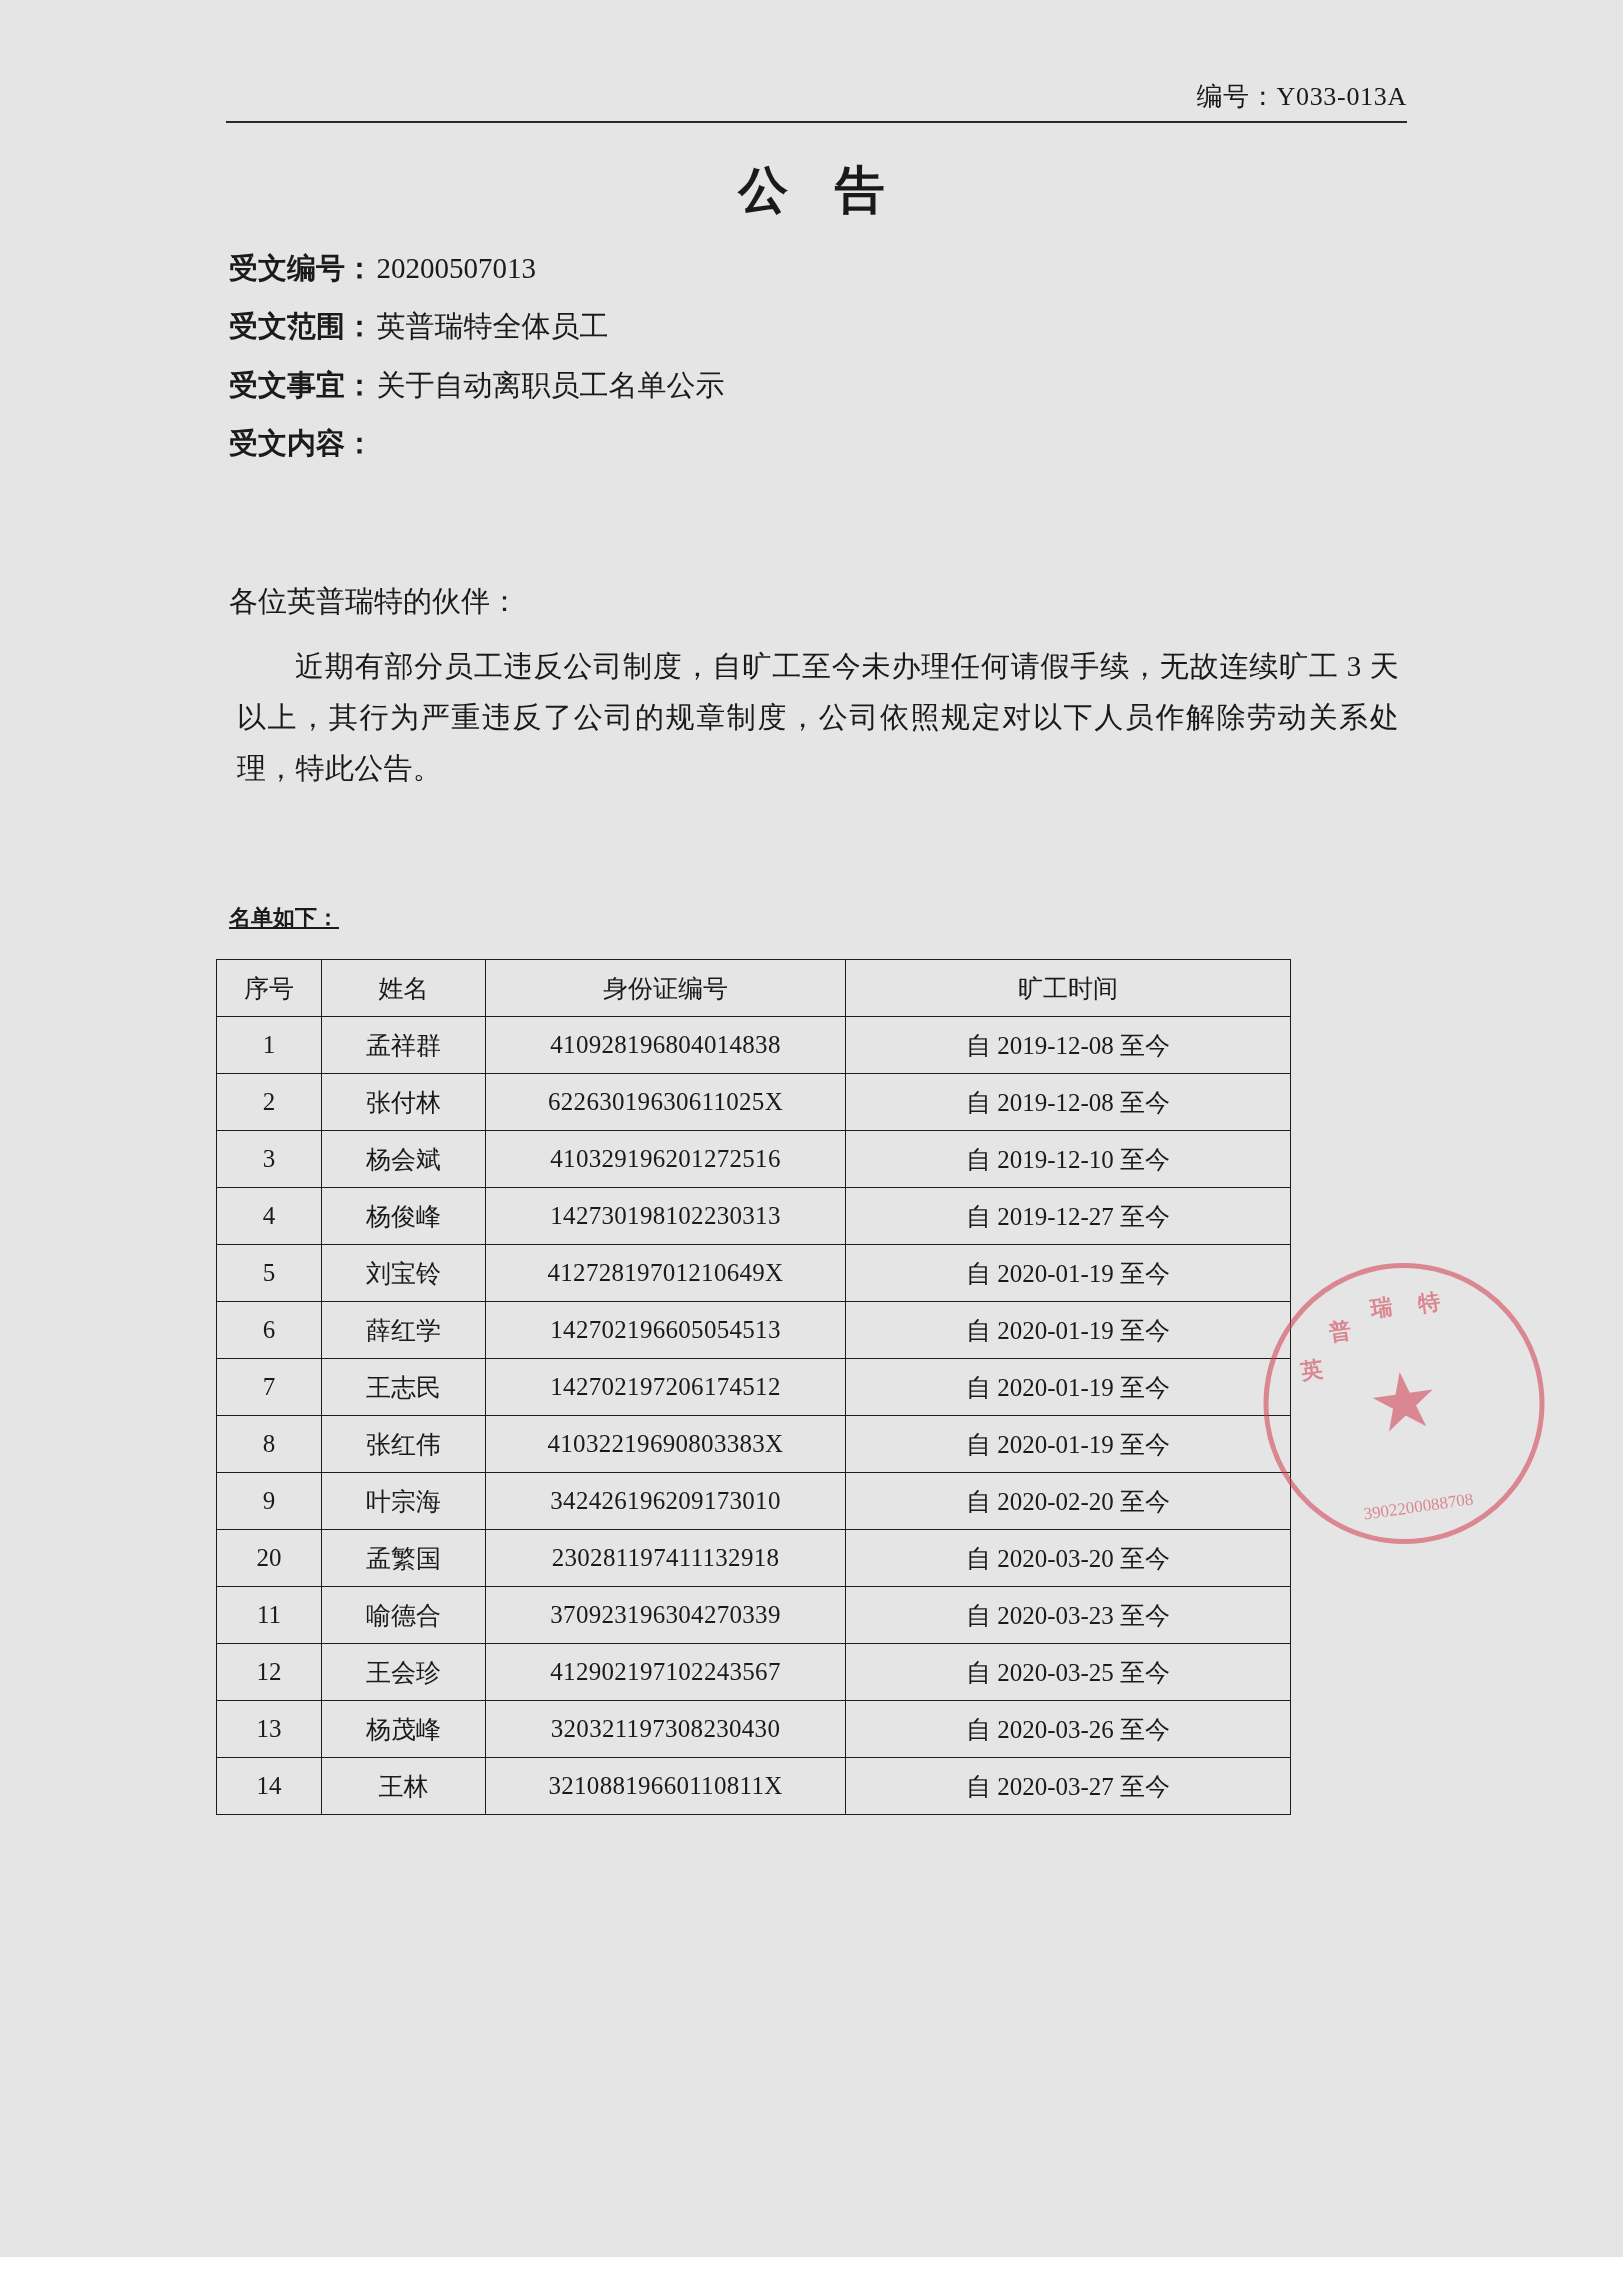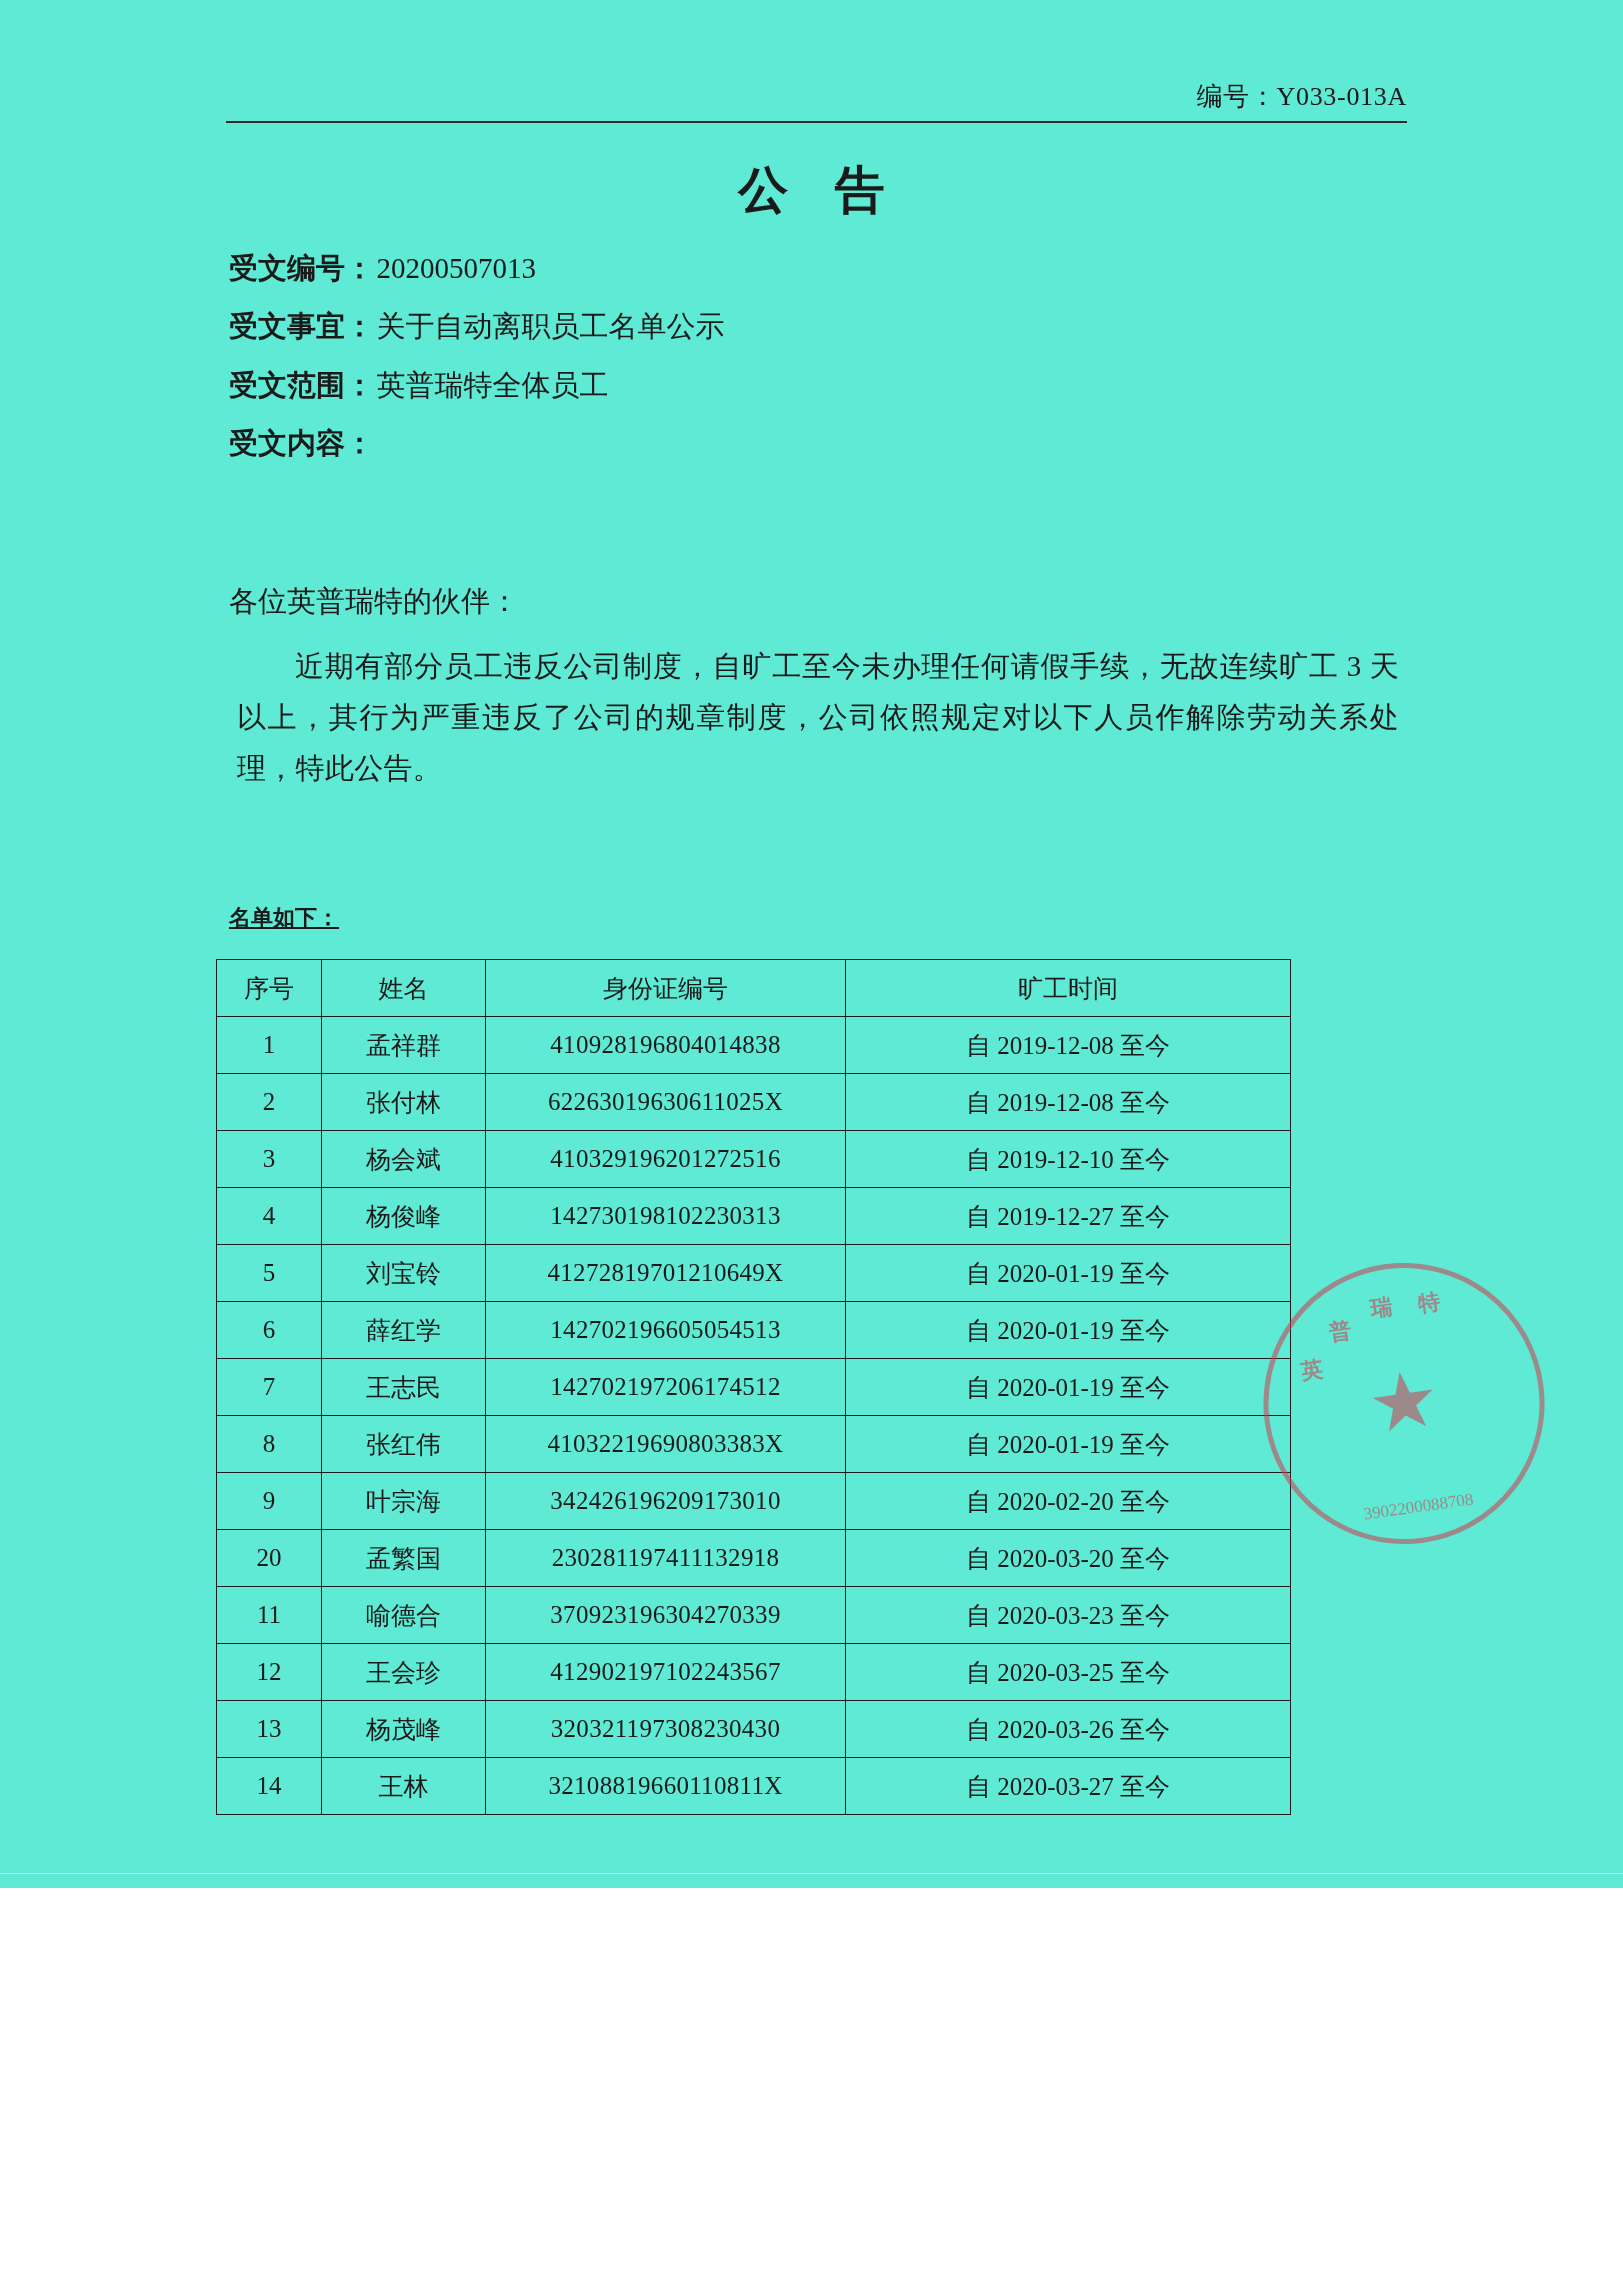--- a/index.html
+++ b/index.html
@@ -12,22 +12,22 @@
     height: 2295px;
     position: relative;
     font-family: "Liberation Serif", "DejaVu Serif", serif;
     color: #1a1a1a;
     overflow: hidden;
   }
   .page {
     position: absolute;
     left: 0; top: 0;
     width: 1623px;
-    height: 1888px;
-    background: #5eead4;
+    height: 2257px;
+    background: #e5e5e5;
   }
 
   
   .doc-number {
     position: absolute;
     right: 216px;
     top: 79px;
     font-size: 26px;
     letter-spacing: 0.7px;
     white-space: nowrap;
@@ -204,26 +204,26 @@
   <div class="header-rule"></div>
 
   <div class="title">公 告</div>
 
   <div class="fields">
     <div class="field-row">
       <span class="field-label">受文编号：</span>
       <span class="field-value">20200507013</span>
     </div>
     <div class="field-row">
+      <span class="field-label">受文范围：</span>
+      <span class="field-value">英普瑞特全体员工</span>
+    </div>
+    <div class="field-row">
       <span class="field-label">受文事宜：</span>
       <span class="field-value">关于自动离职员工名单公示</span>
-    </div>
-    <div class="field-row">
-      <span class="field-label">受文范围：</span>
-      <span class="field-value">英普瑞特全体员工</span>
     </div>
     <div class="field-row">
       <span class="field-label">受文内容：</span>
       <span class="field-value"></span>
     </div>
   </div>
 
   <div class="body-block">
     <p class="salutation">各位英普瑞特的伙伴：</p>
     <p class="para">近期有部分员工违反公司制度，自旷工至今未办理任何请假手续，无故连续旷工 3 天以上，其行为严重违反了公司的规章制度，公司依照规定对以下人员作解除劳动关系处理，特此公告。</p>

